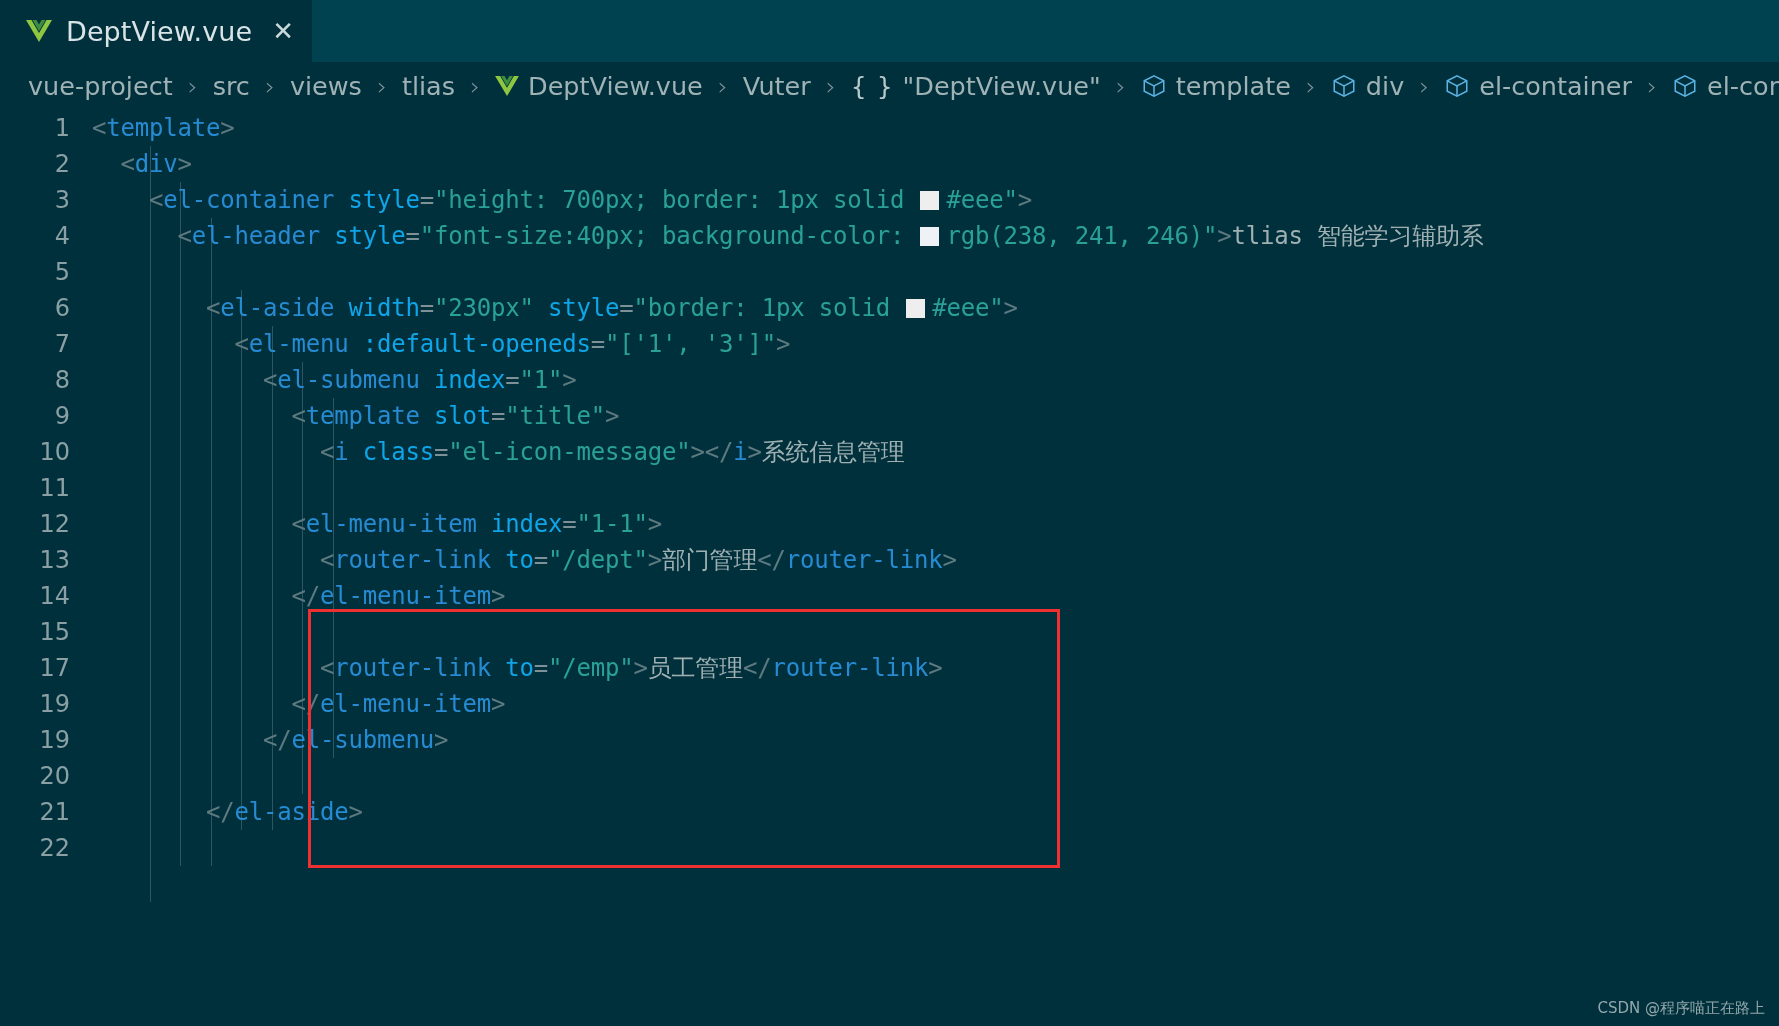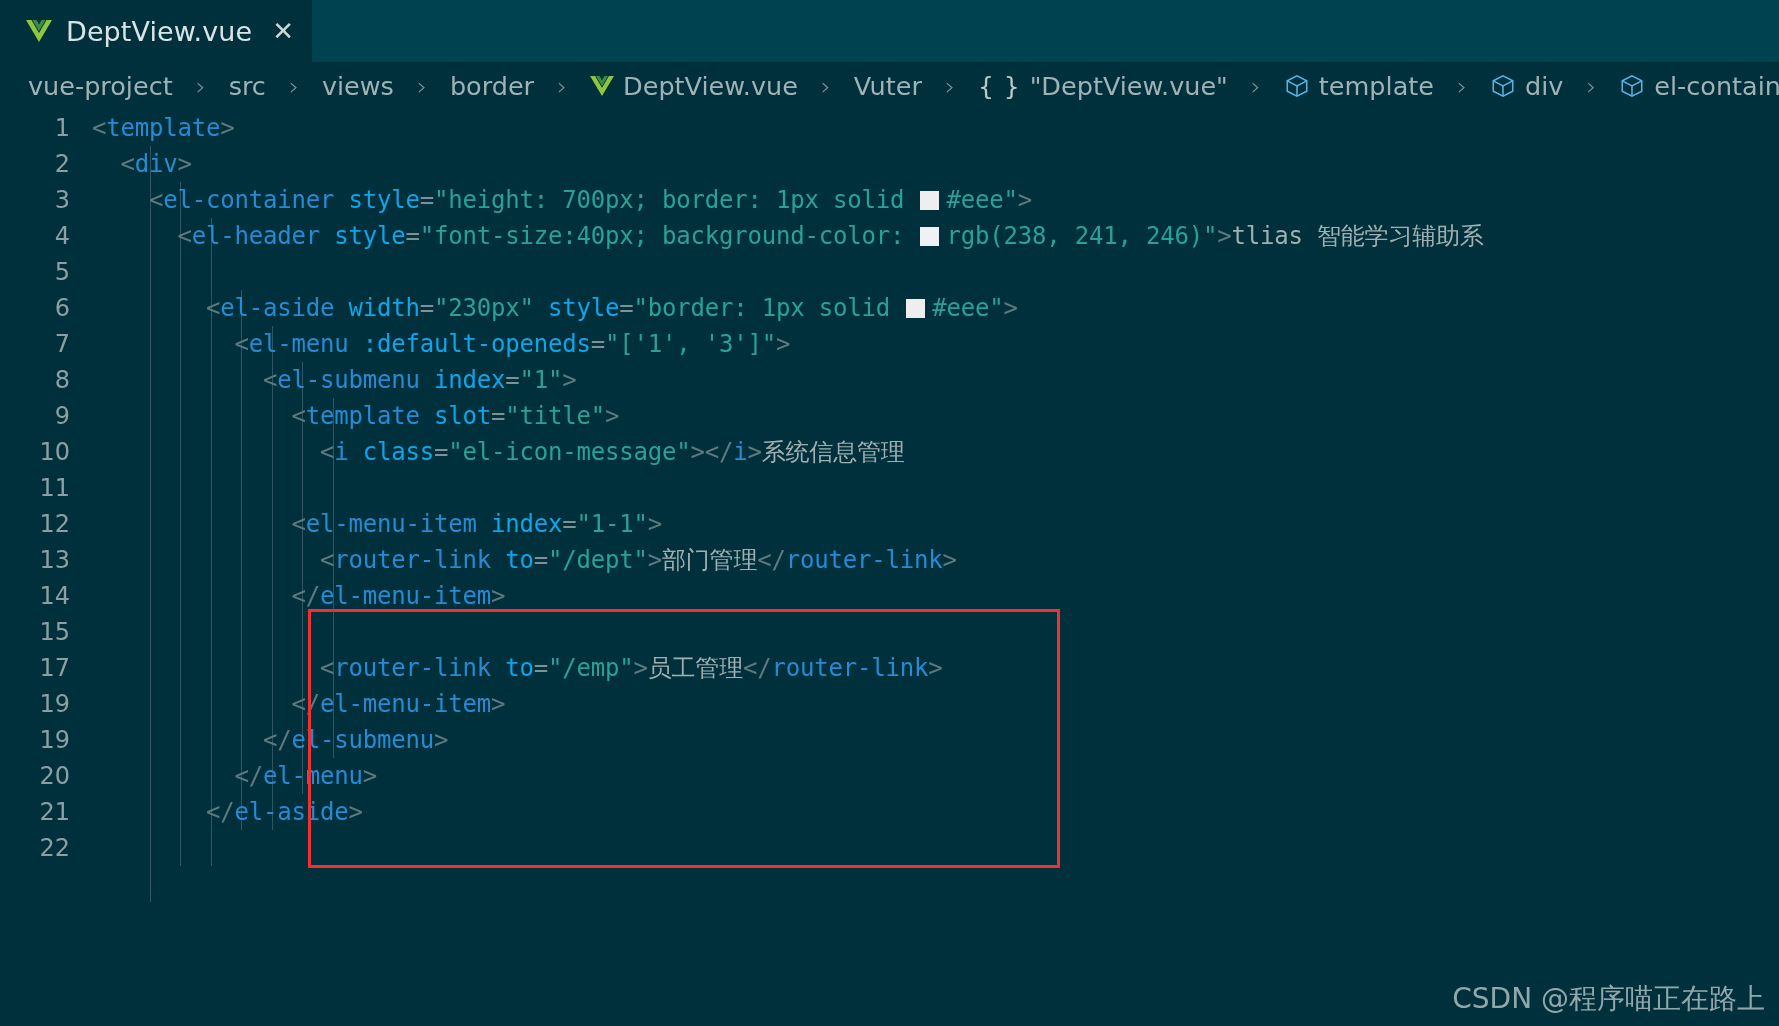--- a/index.html
+++ b/index.html
@@ -55,21 +55,21 @@
     cursor: pointer;
   }
 
   
   #breadcrumb {
     height: 48px;
     background: #00303c;
     display: flex;
     align-items: center;
     padding-left: 28px;
-    gap: 12px;
+    gap: 4px;
     white-space: nowrap;
     overflow: hidden;
   }
   .crumb {
     display: flex;
     align-items: center;
     gap: 9px;
     color: #9fb2b5;
     font-family: "DejaVu Sans", sans-serif;
     font-size: 25.5px;
@@ -160,21 +160,21 @@
     box-sizing: border-box;
   }
 
   
   #watermark {
     position: absolute;
     right: 14px;
     bottom: 8px;
     color: #9fb2b5;
     font-family: "DejaVu Sans", sans-serif;
-    font-size: 28px;
+    font-size: 15px;
     opacity: 0.92;
     white-space: nowrap;
   }
 </style>
 </head>
 <body>
 
 <div id="tabbar">
   <div id="tab-active">
     <span class="crumb-icon">
@@ -195,21 +195,21 @@
     <span class="crumb-sep">›</span>
     <span class="crumb">
       <span>src</span>
     </span>
     <span class="crumb-sep">›</span>
     <span class="crumb">
       <span>views</span>
     </span>
     <span class="crumb-sep">›</span>
     <span class="crumb">
-      <span>border</span>
+      <span>tlias</span>
     </span>
     <span class="crumb-sep">›</span>
     <span class="crumb">
       <span class="crumb-icon">
         <svg class="vue-logo" style="width:24px;height:22px" viewBox="0 0 26 24">
           <polygon points="0,1 5.5,1 13,14 20.5,1 26,1 13,23" fill="#8dc63f"></polygon>
           <polygon points="6.5,1 10.4,1 13,5.6 15.6,1 19.5,1 13,12.2" fill="#3e8e41"></polygon>
         </svg>
       </span>
       <span>DeptView.vue</span>
@@ -291,19 +291,19 @@
       <div class="code-line"><span class="lineno">9</span><span class="code-text"><span class="">              </span><span class="t-punc">&lt;</span><span class="t-tag">template</span><span class=""> </span><span class="t-attr">slot</span><span class="t-eq">=</span><span class="t-str">"title"</span><span class="t-punc">&gt;</span></span></div>
       <div class="code-line"><span class="lineno">10</span><span class="code-text"><span class="">                </span><span class="t-punc">&lt;</span><span class="t-tag">i</span><span class=""> </span><span class="t-attr">class</span><span class="t-eq">=</span><span class="t-str">"el-icon-message"</span><span class="t-punc">&gt;&lt;/</span><span class="t-tag">i</span><span class="t-punc">&gt;</span><span class="t-text">系统信息管理</span></span></div>
       <div class="code-line"><span class="lineno">11</span></div>
       <div class="code-line"><span class="lineno">12</span><span class="code-text"><span class="">              </span><span class="t-punc">&lt;</span><span class="t-tag">el-menu-item</span><span class=""> </span><span class="t-attr">index</span><span class="t-eq">=</span><span class="t-str">"1-1"</span><span class="t-punc">&gt;</span></span></div>
       <div class="code-line"><span class="lineno">13</span><span class="code-text"><span class="">                </span><span class="t-punc">&lt;</span><span class="t-tag">router-link</span><span class=""> </span><span class="t-attr">to</span><span class="t-eq">=</span><span class="t-str">"/dept"</span><span class="t-punc">&gt;</span><span class="t-text">部门管理</span><span class="t-punc">&lt;/</span><span class="t-tag">router-link</span><span class="t-punc">&gt;</span></span></div>
       <div class="code-line"><span class="lineno">14</span><span class="code-text"><span class="">              </span><span class="t-punc">&lt;/</span><span class="t-tag">el-menu-item</span><span class="t-punc">&gt;</span></span></div>
       <div class="code-line"><span class="lineno">15</span><span class="code-text"></span></div>
       <div class="code-line"><span class="lineno">17</span><span class="code-text"><span class="">                </span><span class="t-punc">&lt;</span><span class="t-tag">router-link</span><span class=""> </span><span class="t-attr">to</span><span class="t-eq">=</span><span class="t-str">"/emp"</span><span class="t-punc">&gt;</span><span class="t-text">员工管理</span><span class="t-punc">&lt;/</span><span class="t-tag">router-link</span><span class="t-punc">&gt;</span></span></div>
       <div class="code-line"><span class="lineno">19</span><span class="code-text"><span class="">              </span><span class="t-punc">&lt;/</span><span class="t-tag">el-menu-item</span><span class="t-punc">&gt;</span></span></div>
       <div class="code-line"><span class="lineno">19</span><span class="code-text"><span class="">            </span><span class="t-punc">&lt;/</span><span class="t-tag">el-submenu</span><span class="t-punc">&gt;</span></span></div>
-      <div class="code-line"><span class="lineno">20</span><span class="code-text"><span class="">          </span><span class="t-punc">&lt;/</span><span class="t-tag">el-menu</span><span class="t-punc">&gt;</span></span></div>
+      <div class="code-line"><span class="lineno">20</span></div>
       <div class="code-line"><span class="lineno">21</span><span class="code-text"><span class="">        </span><span class="t-punc">&lt;/</span><span class="t-tag">el-aside</span><span class="t-punc">&gt;</span></span></div>
       <div class="code-line"><span class="lineno">22</span><span class="code-text"></span></div>
     </div>
   <div id="red-box" style="left: 308px; top: 499px; width: 752px; height: 259px; border-color: rgb(240, 48, 48);"></div>
   <div id="watermark">CSDN @程序喵正在路上</div>
 </div>
 
 </body></html>

